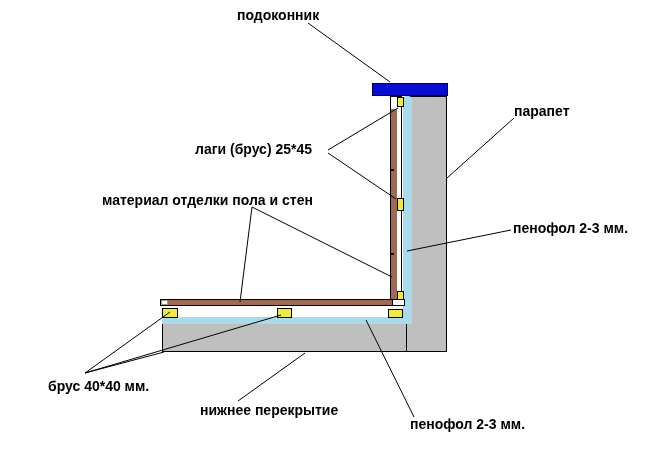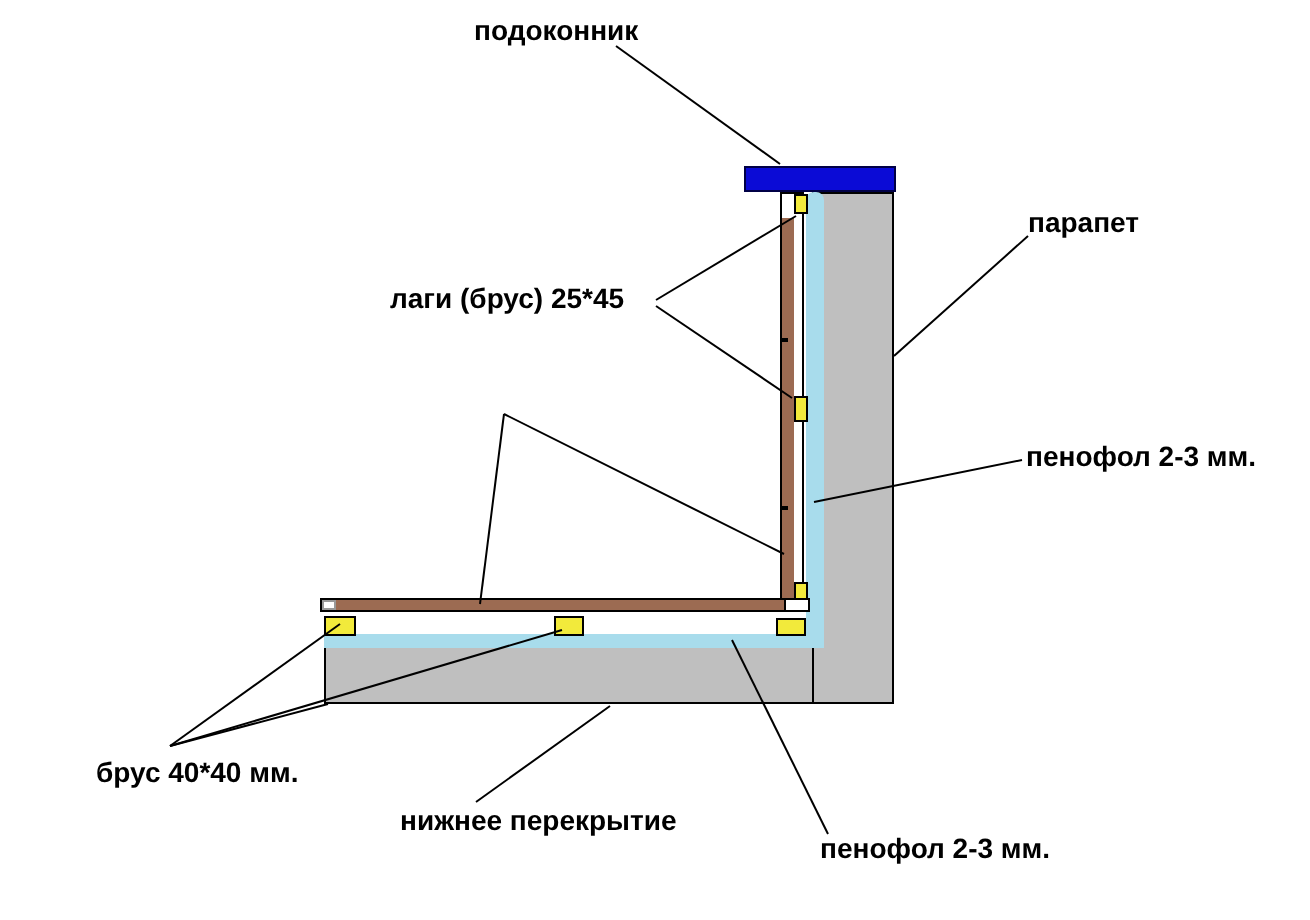--- a/index.html
+++ b/index.html
@@ -67,18 +67,19 @@
     <line x1="85" y1="373" x2="170" y2="312"></line>
     <line x1="85" y1="373" x2="281" y2="315"></line>
     <line x1="85" y1="373" x2="164" y2="352"></line>
     <line x1="305" y1="353" x2="238" y2="401"></line>
     <line x1="366" y1="320" x2="414" y2="417"></line>
   </svg>
 
   <div class="label" style="left:237px;top:8px;">подоконник</div>
   <div class="label" style="left:514px;top:104px;">парапет</div>
   <div class="label" style="left:182px;top:142px;margin-left:13px;">лаги (брус) 25*45</div>
+  <div class="label" style="left:102px;top:193px;">материал отделки пола и стен</div>
   <div class="label" style="left:513px;top:221px;">пенофол 2-3 мм.</div>
   <div class="label" style="left:48px;top:379px;">брус 40*40 мм.</div>
   <div class="label" style="left:200px;top:403px;">нижнее перекрытие</div>
   <div class="label" style="left:410px;top:417px;">пенофол 2-3 мм.</div>
 
 </div>
 
 </body></html>

